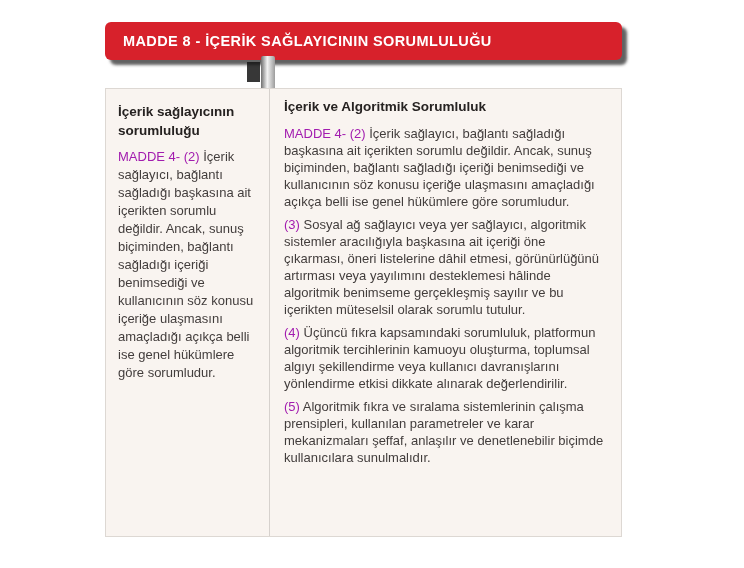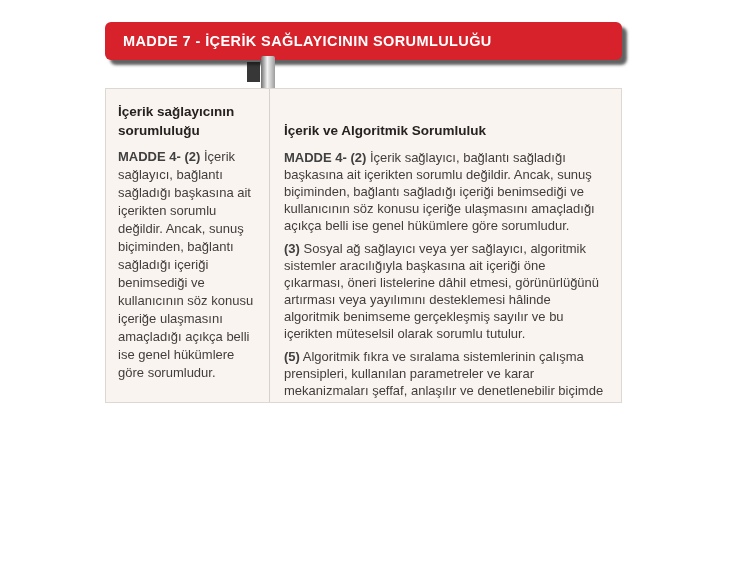--- a/index.html
+++ b/index.html
@@ -77,21 +77,21 @@
     width: 13px;
     height: 20px;
     background: rgba(20, 20, 20, 0.85);
   }
   
   .panel {
     position: absolute;
     left: 105px;
     top: 88px;
     width: 517px;
-    height: 315px;
+    height: 449px;
     background: #f9f4f0;
     border: 1px solid #ddd8d3;
     box-sizing: border-box;
   }
   .panel .divider {
     position: absolute;
     left: 163px;
     top: 0;
     bottom: 0;
     width: 1px;
@@ -121,54 +121,54 @@
     margin: 0 0 8px 0;
   }
   .left-col .col-heading {
     font-size: 13.5px;
     line-height: 19px;
   }
   .right-col .col-heading {
     font-size: 13.5px;
     line-height: 18px;
     margin-bottom: 9px;
-    margin-top: 24px;
   }
   .column p {
     margin: 0 0 6px 0;
     font-size: 13px;
   }
   .left-col p { line-height: 18px; }
   .right-col p { line-height: 17px; }
   .column p strong {
-    font-weight: 700;
-    color: #404040;
+    font-weight: 400;
+    color: #a21caf;
   }
 </style>
 </head>
 <body>
 
 <div class="canvas">
 
   <div class="header-bar">
-    <span class="title">MADDE 7 -  İÇERİK SAĞLAYICININ SORUMLULUĞU</span>
+    <span class="title">MADDE 8 -  İÇERİK SAĞLAYICININ SORUMLULUĞU</span>
   </div>
 
   <div class="pillar-shadow"></div>
   <div class="pillar"></div>
 
   <div class="panel">
     <div class="divider"></div>
 
     <div class="column left-col">
       <div class="col-heading">İçerik sağlayıcının sorumluluğu</div>
       <p><strong>MADDE 4- (2)</strong><span> İçerik sağlayıcı, bağlantı sağladığı başkasına ait içerikten sorumlu değildir. Ancak, sunuş biçiminden, bağlantı sağladığı içeriği benimsediği ve kullanıcının söz konusu içeriğe ulaşmasını amaçladığı açıkça belli ise genel hükümlere göre sorumludur.</span></p>
     </div>
 
     <div class="column right-col">
       <div class="col-heading">İçerik ve Algoritmik Sorumluluk</div>
       <p><strong>MADDE 4- (2)</strong><span> İçerik sağlayıcı, bağlantı sağladığı başkasına ait içerikten sorumlu değildir. Ancak, sunuş biçiminden, bağlantı sağladığı içeriği benimsediği ve kullanıcının söz konusu içeriğe ulaşmasını amaçladığı açıkça belli ise genel hükümlere göre sorumludur.</span></p>
       <p><strong>(3)</strong><span> Sosyal ağ sağlayıcı veya yer sağlayıcı, algoritmik sistemler aracılığıyla başkasına ait içeriği öne çıkarması, öneri listelerine dâhil etmesi, görünürlüğünü artırması veya yayılımını desteklemesi hâlinde algoritmik benimseme gerçekleşmiş sayılır ve bu içerikten müteselsil olarak sorumlu tutulur.</span></p>
+      <p><strong>(4)</strong><span> Üçüncü fıkra kapsamındaki sorumluluk, platformun algoritmik tercihlerinin kamuoyu oluşturma, toplumsal algıyı şekillendirme veya kullanıcı davranışlarını yönlendirme etkisi dikkate alınarak değerlendirilir.</span></p>
       <p><strong>(5)</strong><span> Algoritmik fıkra ve sıralama sistemlerinin çalışma prensipleri, kullanılan parametreler ve karar mekanizmaları şeffaf, anlaşılır ve denetlenebilir biçimde kullanıcılara sunulmalıdır.</span></p>
     </div>
   </div>
 
 </div>
 
 </body></html>

